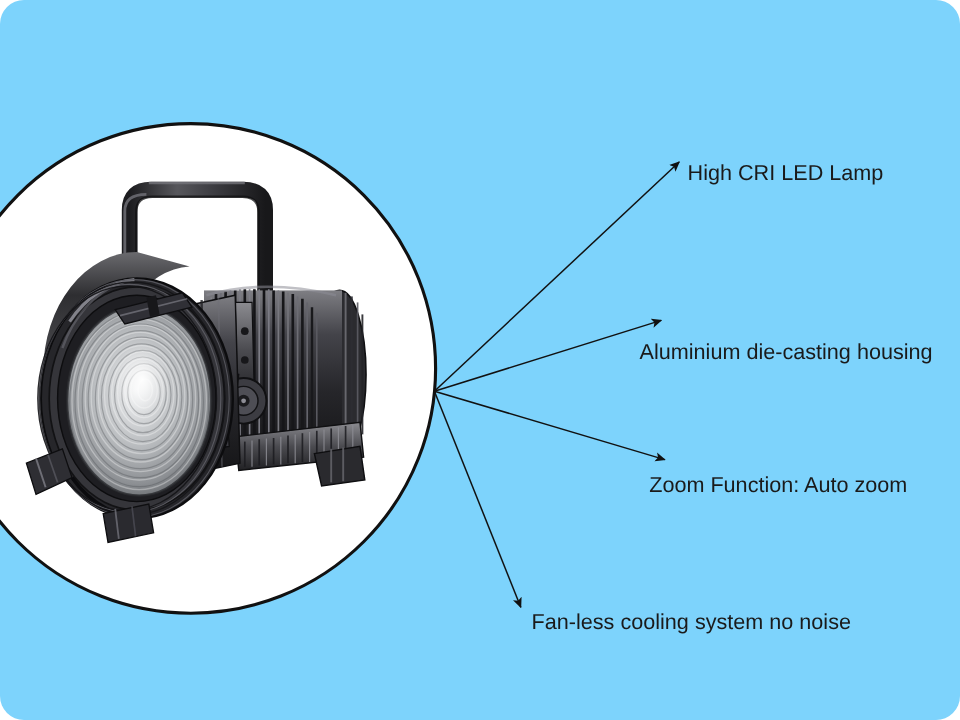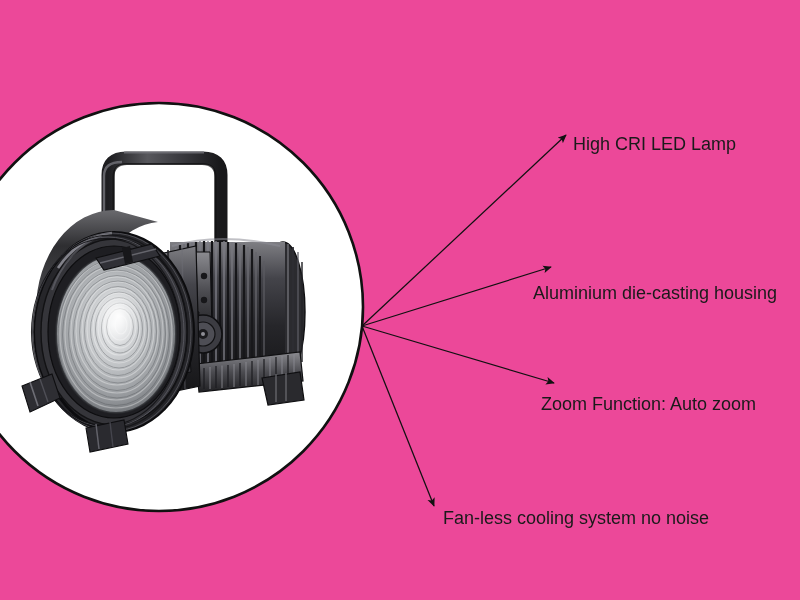--- a/index.html
+++ b/index.html
@@ -12,21 +12,22 @@
     width: 800px;
     height: 600px;
     overflow: hidden;
     font-family: "Liberation Sans", sans-serif;
     position: relative;
   }
   #stage {
     position: relative;
     width: 800px;
     height: 600px;
-    background: #ec4899;
+    background: #7dd3fc;
+    border-radius: 20px;
   }
   #diagram {
     position: absolute;
     left: 0;
     top: 0;
     width: 800px;
     height: 600px;
     display: block;
   }
   .callout-text {

